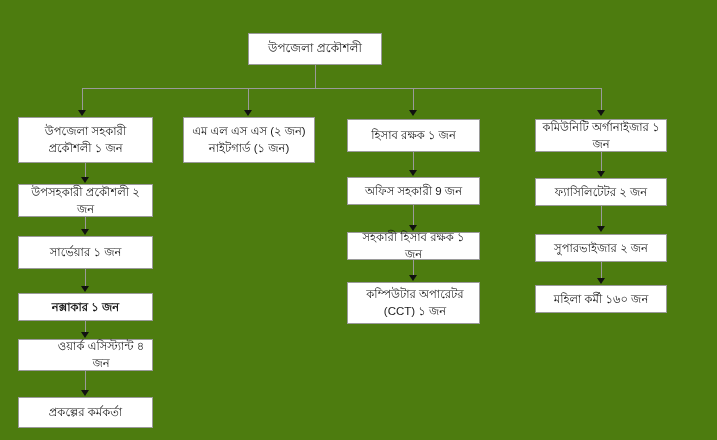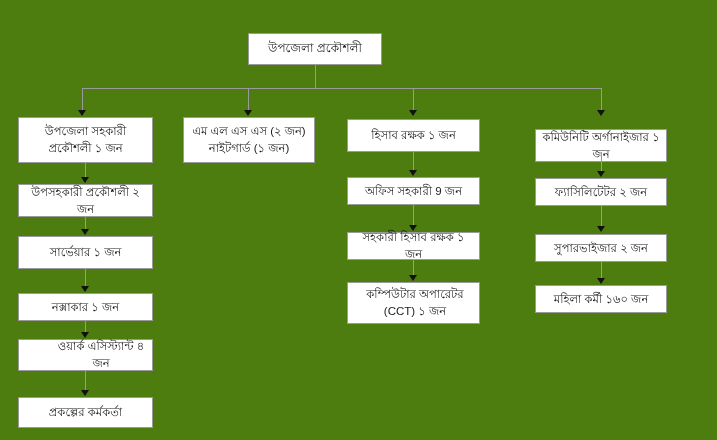--- a/index.html
+++ b/index.html
@@ -90,21 +90,21 @@
   <div class="connector v" style="left:85px; top:217px; height:13px;"></div>
   <div class="arrow" style="left:81px; top:229px;"></div>
 
   <div class="node" style="left:18px; top:236px; width:135px; height:33px;">
     <span class="node-label">সার্ভেয়ার  ১ জন</span>
   </div>
 
   <div class="connector v" style="left:85px; top:269px; height:18px;"></div>
   <div class="arrow" style="left:81px; top:286px;"></div>
 
-  <div class="node" style="left:18px; top:293px; width:135px; height:28px;">
+  <div class="node" style="left:18px; top:293px; width:135px; height:28px;font-weight:bold;">
     <span class="node-label">নক্সাকার  ১ জন</span>
   </div>
 
   <div class="connector v" style="left:85px; top:321px; height:12px;"></div>
   <div class="arrow" style="left:81px; top:332px;"></div>
 
   <div class="node" style="left:18px; top:339px; width:135px; height:32px;padding-left:36px;">
     <span class="node-label">ওয়ার্ক এসিস্ট্যান্ট ৪ জন</span>
   </div>
 
@@ -138,21 +138,21 @@
     <span class="node-label">সহকারী হিসাব রক্ষক ১ জন</span>
   </div>
 
   <div class="connector v" style="left:413px; top:260px; height:16px;"></div>
   <div class="arrow" style="left:409px; top:275px;"></div>
 
   <div class="node" style="left:347px; top:282px; width:133px; height:42px;padding-left:8px;">
     <span class="node-label">কম্পিউটার অপারেটর (CCT) ১ জন</span>
   </div>
 
-  <div class="node" style="left:535px; top:129px; width:132px; height:33px;justify-content:center;">
+  <div class="node" style="left:535px; top:119px; width:132px; height:33px;justify-content:center;">
     <span class="node-label">কমিউনিটি অর্গানাইজার ১ জন</span>
   </div>
 
   <div class="connector v" style="left:601px; top:152px; height:20px;"></div>
   <div class="arrow" style="left:597px; top:171px;"></div>
 
   <div class="node" style="left:535px; top:178px; width:132px; height:28px;">
     <span class="node-label">ফ্যাসিলিটেটর ২ জন</span>
   </div>
 

